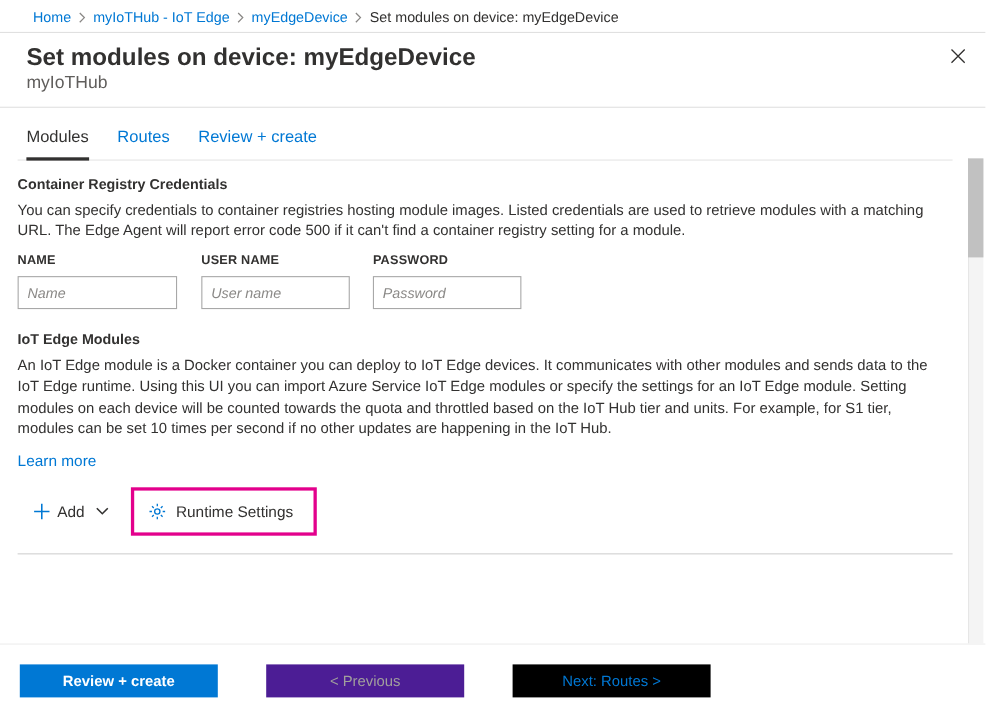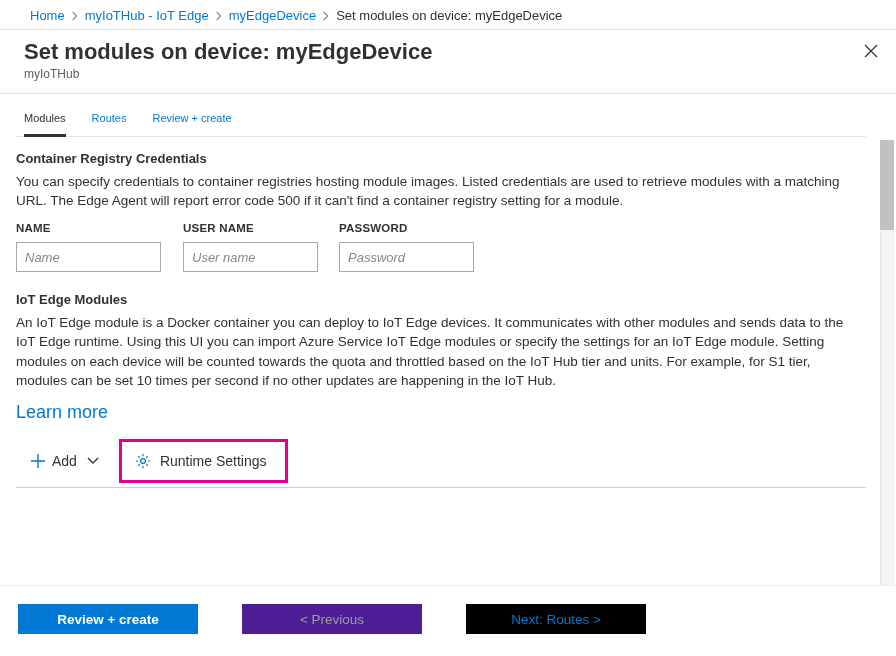--- a/index.html
+++ b/index.html
@@ -35,21 +35,21 @@
     border-bottom: 1px solid #e0e0e0;
     position: relative;
   }
   .page-title {
     font-size: 22px;
     font-weight: 600;
     color: #323130;
     margin-bottom: 2px;
   }
   .page-subtitle {
-    font-size: 12px;
+    font-size: 16px;
     color: #605e5c;
   }
   .close-btn {
     position: absolute;
     right: 14px;
     top: 10px;
     cursor: pointer;
     width: 22px; height: 22px;
     display: flex; align-items: center; justify-content: center;
   }
@@ -86,21 +86,21 @@
   .tabs {
     display: flex;
     gap: 26px;
     border-bottom: 1px solid #e5e5e5;
     padding: 18px 8px 0 8px;
     margin-bottom: 14px;
   }
   .tab {
     padding-bottom: 10px;
     cursor: pointer;
-    font-size: 11px;
+    font-size: 15px;
     color: #0078d4;
   }
   .tab.active {
     color: #323130;
     font-weight: 400;
     border-bottom: 3px solid #323130;
     margin-bottom: -1px;
   }
 
   
@@ -141,30 +141,30 @@
     color: #323130;
     font-style: italic;
     font-family: inherit;
   }
   .cred-input::placeholder { color: #8a8886; font-style: italic; }
   .cred-col.name .cred-input   { width: 145px; }
   .cred-col.addr .cred-input   { width: 265px; }
   .cred-col.user .cred-input   { width: 135px; }
   .cred-col.pass .cred-input   { width: 135px; }
 
-  .learn-more { color: #0078d4; font-size: 18px; }
+  .learn-more { color: #0078d4; font-size: 14px; }
 
   
   .module-actions {
     display: flex;
     align-items: stretch;
     gap: 10px;
     margin-top: 16px;
     border-bottom: 1px solid #d0d0d0;
-    padding-bottom: 4px;
+    padding-bottom: 16px;
   }
   .add-btn {
     display: flex;
     align-items: center;
     gap: 6px;
     font-size: 14px;
     cursor: pointer;
     padding: 10px 10px 10px 14px;
   }
   .plus-icon svg { display:block; }

